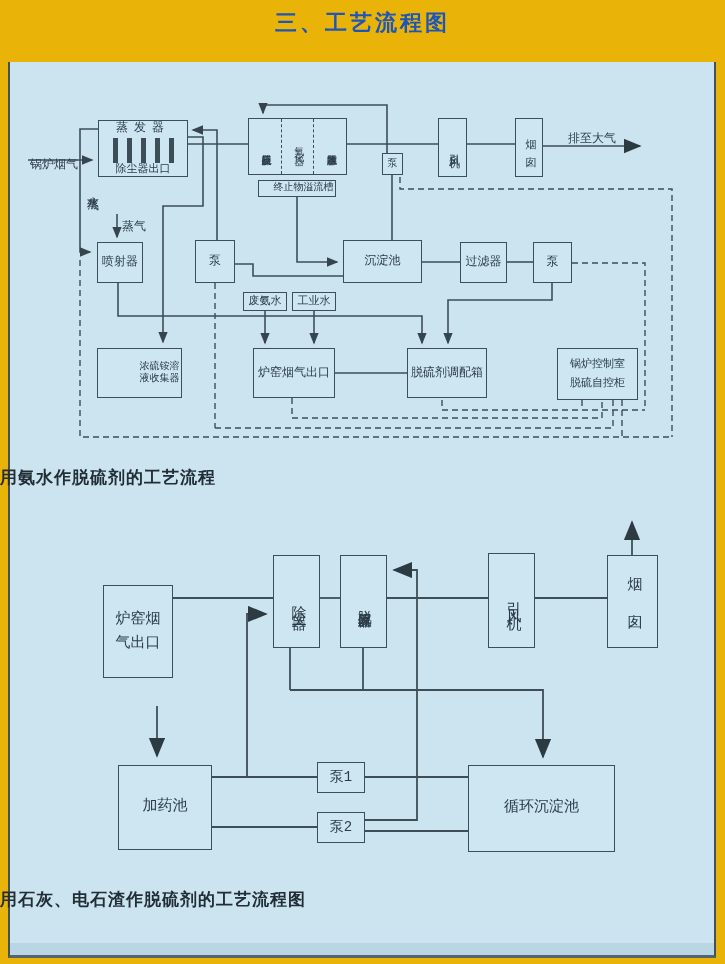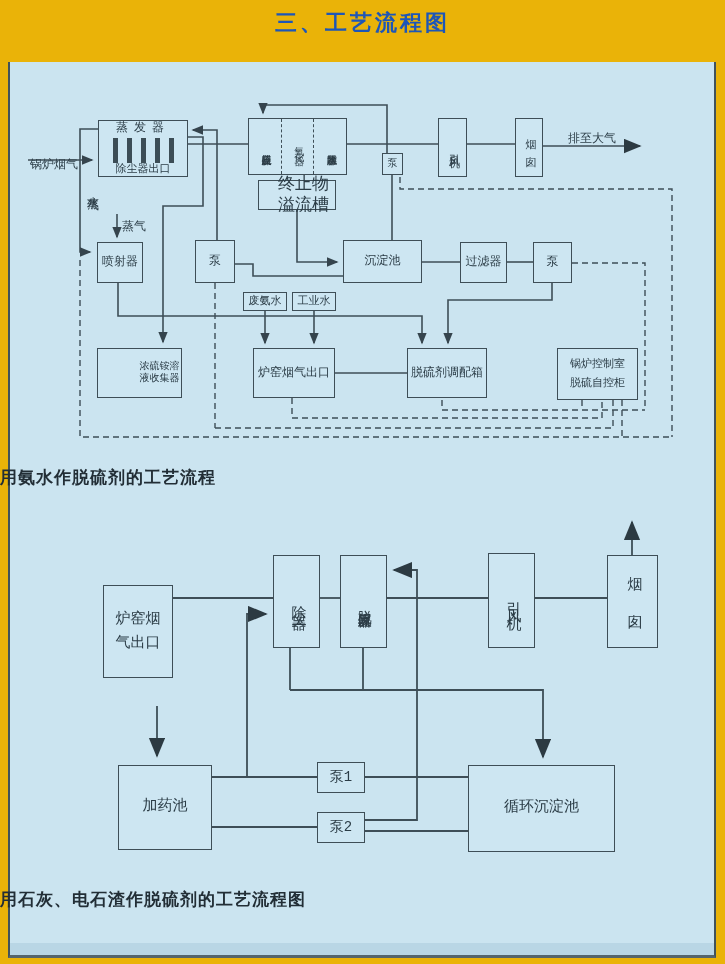--- a/index.html
+++ b/index.html
@@ -128,21 +128,21 @@
         <span class="vt">脱硫反应器</span>
       </div>
     <div class="col">
         <span class="vt" style="letter-spacing:5px;">氧化器</span>
       </div>
     <div class="col">
         <span class="vt">脱水除雾器</span>
       </div>
   </div>
 
-  <div class="box" style="left:258px;top:180px;width:78px;height:30px;font-size:17px;padding-left:13px;">
+  <div class="box" style="left:258px;top:180px;width:78px;height:17px;font-size:10px;padding-left:13px;">
     <span>终止物溢流槽</span>
   </div>
 
   <div class="box" style="left:382px;top:153px;width:21px;height:22px;font-size:10px;">
     <span>泵</span>
   </div>
 
   <div class="box" style="left:438px;top:118px;width:29px;height:59px;">
     <span class="vt" style="font-size:11px;letter-spacing:2px;">引风机</span>
   </div>

